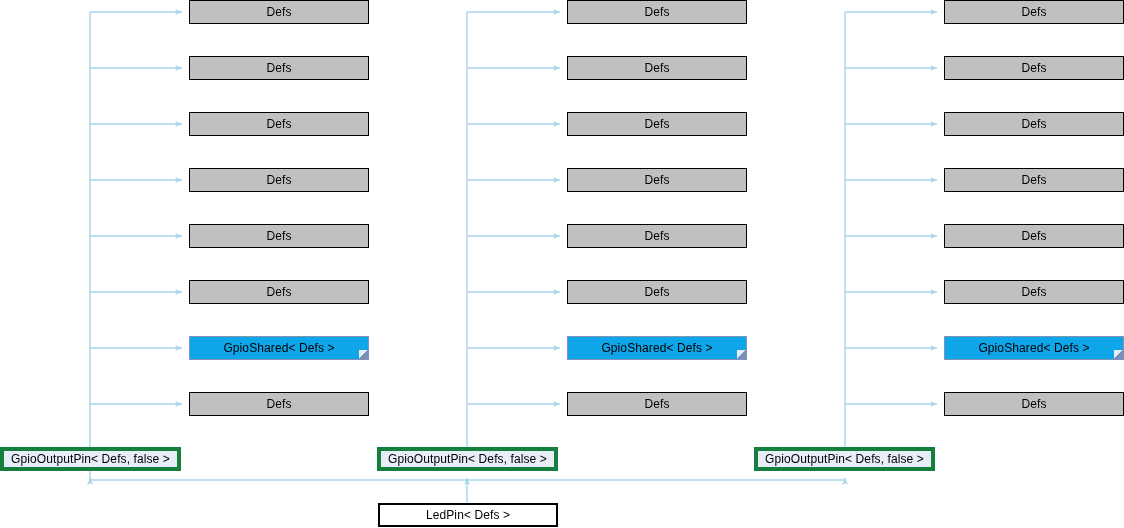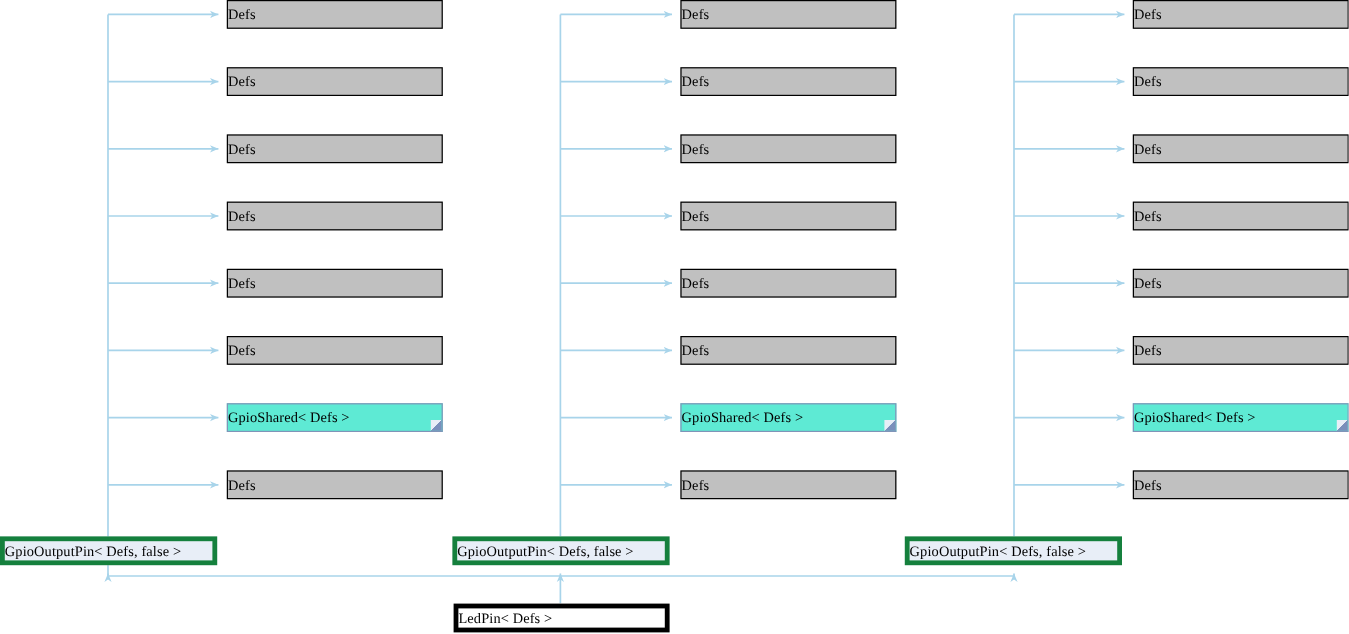--- a/index.html
+++ b/index.html
@@ -23,56 +23,55 @@
     top: 0;
     width: 1124px;
     height: 528px;
     pointer-events: none;
   }
   .node {
     position: absolute;
     box-sizing: border-box;
     display: flex;
     align-items: center;
-    justify-content: flex-start;
+    justify-content: center;
     font-size: 12px;
     line-height: 1;
     color: #000000;
     white-space: nowrap;
     letter-spacing: 0.1px;
-    font-family: Liberation Serif, serif;
   }
   
   .node.kind-plain {
     background: #c0c0c0;
     border: 1px solid #000000;
   }
   
   .node.kind-template {
-    background: #5eead4;
+    background: #0ea5e9;
     border: 1px solid #8094b8;
   }
   .node.kind-template .fold {
     position: absolute;
     right: 0;
     bottom: 0;
     width: 9px;
     height: 9px;
     background: linear-gradient(to bottom right,
                 #e8eef7 0%, #e8eef7 49%, #7a8fbb 50%, #7a8fbb 100%);
   }
   
   .node.kind-parent {
     background: #e8eef7;
     border: 4px solid #15803d;
   }
   
   .node.kind-focus {
     background: #ffffff;
-    border: 4px solid #000000;
+    border: 2px solid #000000;
   }
 </style>
 </head>
 <body>
 
 <div id="diagram">
 
   <svg id="edges" viewBox="0 0 1124 528" width="1124" height="528" xmlns="http://www.w3.org/2000/svg">
     <defs>
       <marker id="arrow-right" markerWidth="8" markerHeight="8" refX="7" refY="4" orient="auto" markerUnits="userSpaceOnUse">

